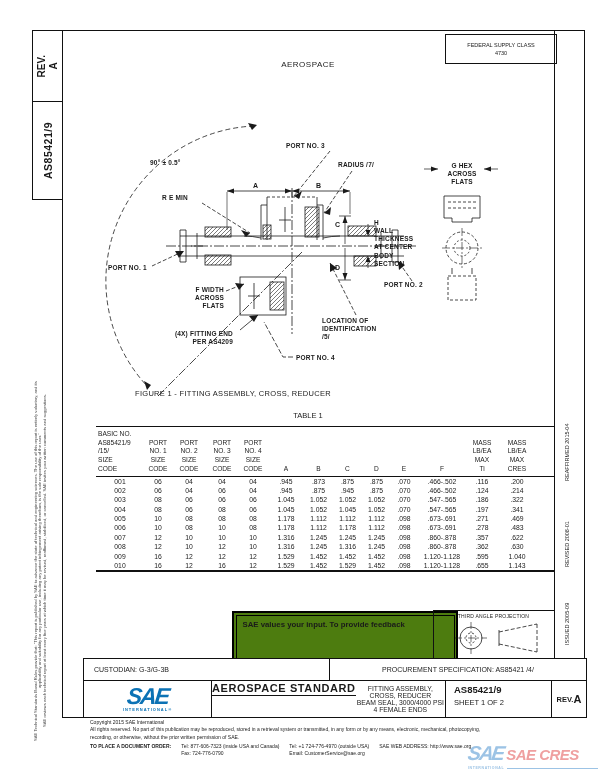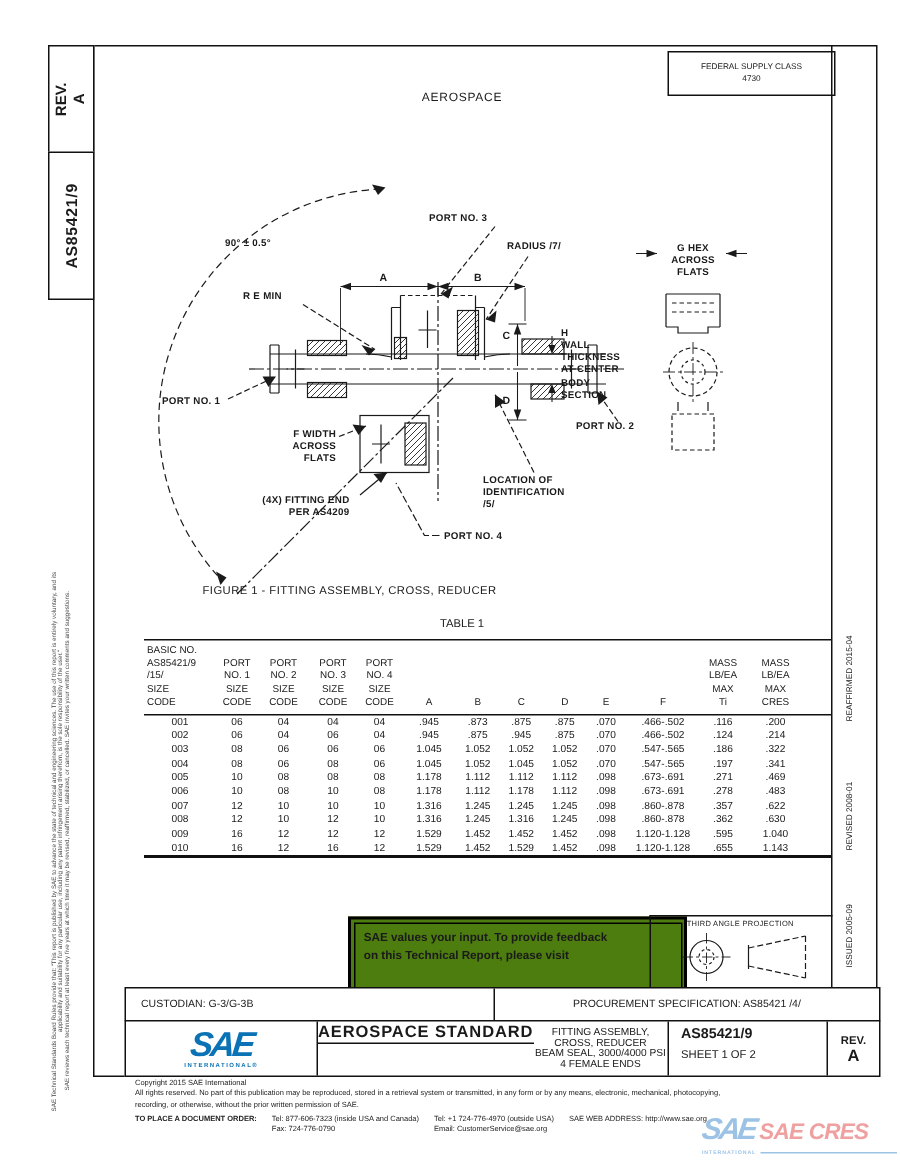--- a/index.html
+++ b/index.html
@@ -51,21 +51,21 @@
   .sae-logo{font-style:italic;font-weight:900;font-size:23px;line-height:20px;color:var(--sae-blue);
             letter-spacing:-2px;transform:skewX(-6deg);}
   .sae-int{font-size:4px;letter-spacing:1px;color:var(--sae-blue);font-weight:700;margin-top:1px;}
   .cell-mid{width:233px;border-left:1.2px solid #111;border-right:1.2px solid #111;display:flex;flex-direction:row;}
   .as-head{border-bottom:1.2px solid #111;text-align:center;font-weight:700;font-size:11px;letter-spacing:.6px;line-height:14px;height:14px;}
   .as-title{flex:1;display:flex;flex-direction:column;align-items:center;justify-content:center;
             font-size:6.8px;line-height:1.06;text-align:center;}
   .cell-num{width:97px;padding:3px 0 0 8px;}
   .cell-num .docnum{font-weight:700;font-size:9.5px;}
   .cell-num .sheet{font-size:7.5px;margin-top:3px;}
-  .cell-rev{flex:1;border-left:1.2px solid #111;display:flex;flex-direction:column;align-items:center;justify-content:center;}
+  .cell-rev{flex:1;border-left:1.2px solid #111;display:flex;flex-direction:row;align-items:center;justify-content:center;}
   .cell-rev .rl{font-size:7.5px;font-weight:700;}
   .cell-rev .rv{font-size:11px;font-weight:700;}
   
   .footer{left:90px;top:719px;width:480px;font-size:5px;line-height:1.45;color:#222;}
   .orderrow{display:flex;gap:10px;margin-top:2px;}
   .orderrow .lbl{font-weight:700;white-space:nowrap;}
   .orderrow .col{white-space:nowrap;}
   
   .wm{left:468px;top:742px;width:130px;}
   .wm-row{display:flex;align-items:baseline;gap:3px;}
@@ -416,21 +416,20 @@
           <div class="tcell">.655</div>
           <div class="tcell">1.143</div>
         </div>
       </div>
     <div class="rule thick"></div>
   </div>
 
   <div class="abs feedback">
     <div class="inner">
       <div>SAE values your input. To provide feedback</div>
-      <div>on this Technical Report, please visit</div>
     </div>
   </div>
 
   <div class="abs projcell"></div>
   <div class="abs projlabel">THIRD ANGLE PROJECTION</div>
   <svg class="abs" style="left:433px;top:620px;" width="121" height="36" viewBox="0 0 121 36">
     <g stroke="#1a1a1a" stroke-width="0.8" fill="none">
       <circle cx="38" cy="18" r="11"></circle>
       <circle cx="38" cy="18" r="5" stroke-dasharray="2 2"></circle>
       <path d="M22,18 H54 M38,2 V34" stroke-dasharray="7 2 2 2" stroke-width="0.6"></path>

